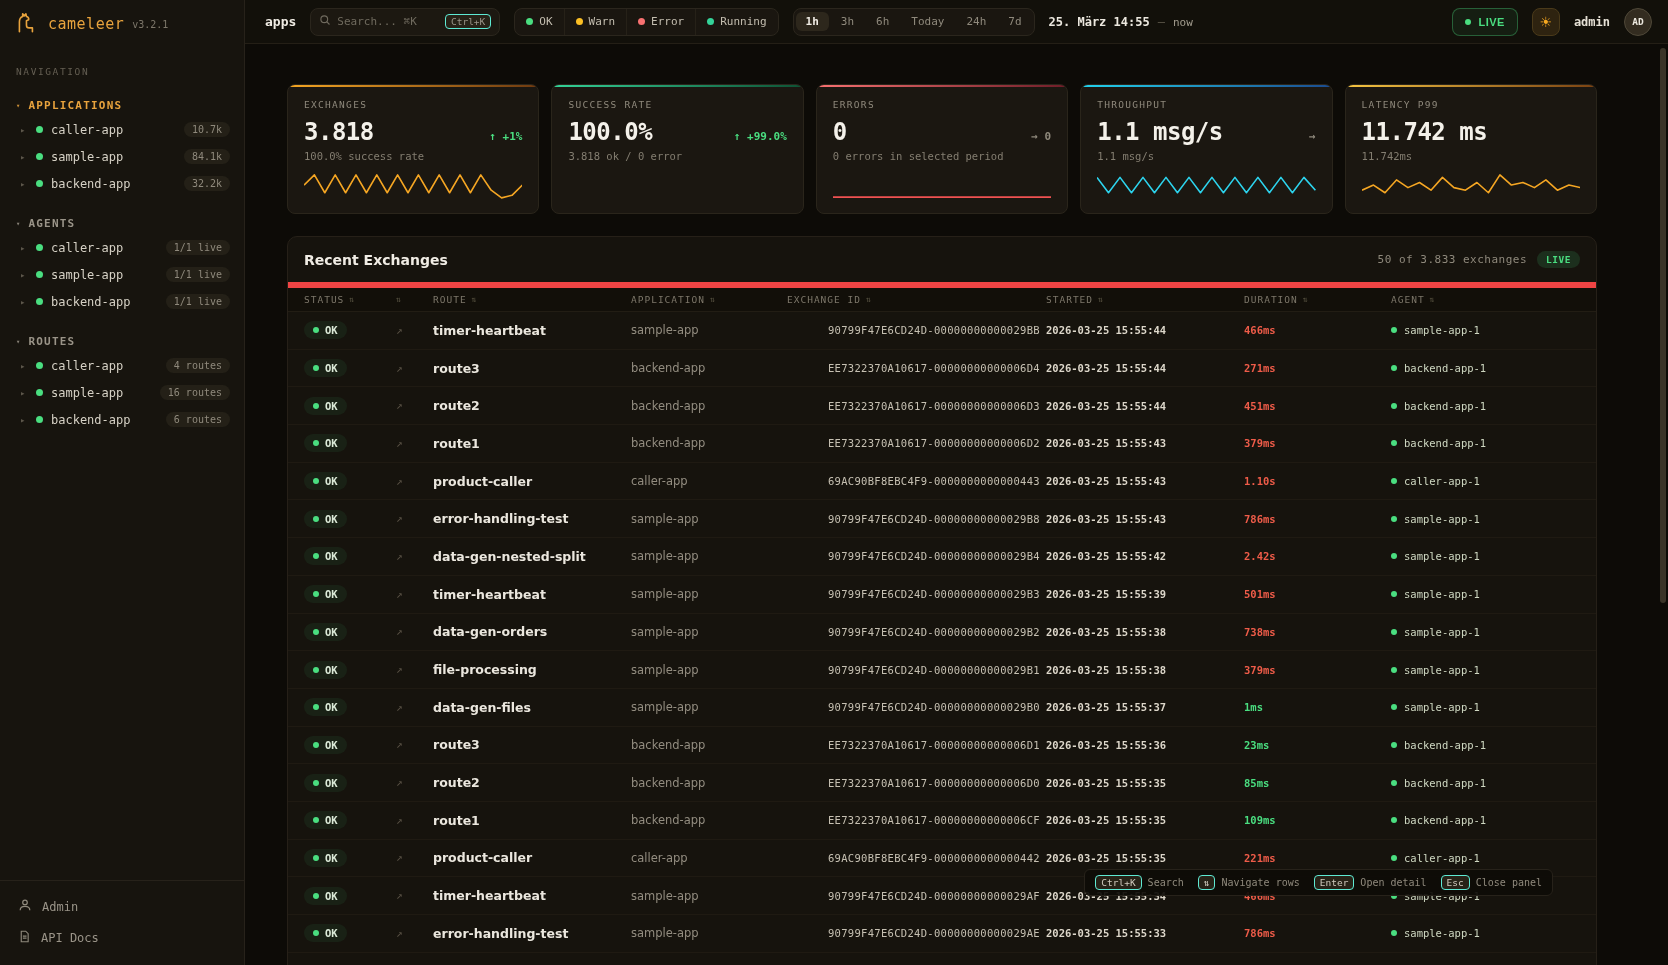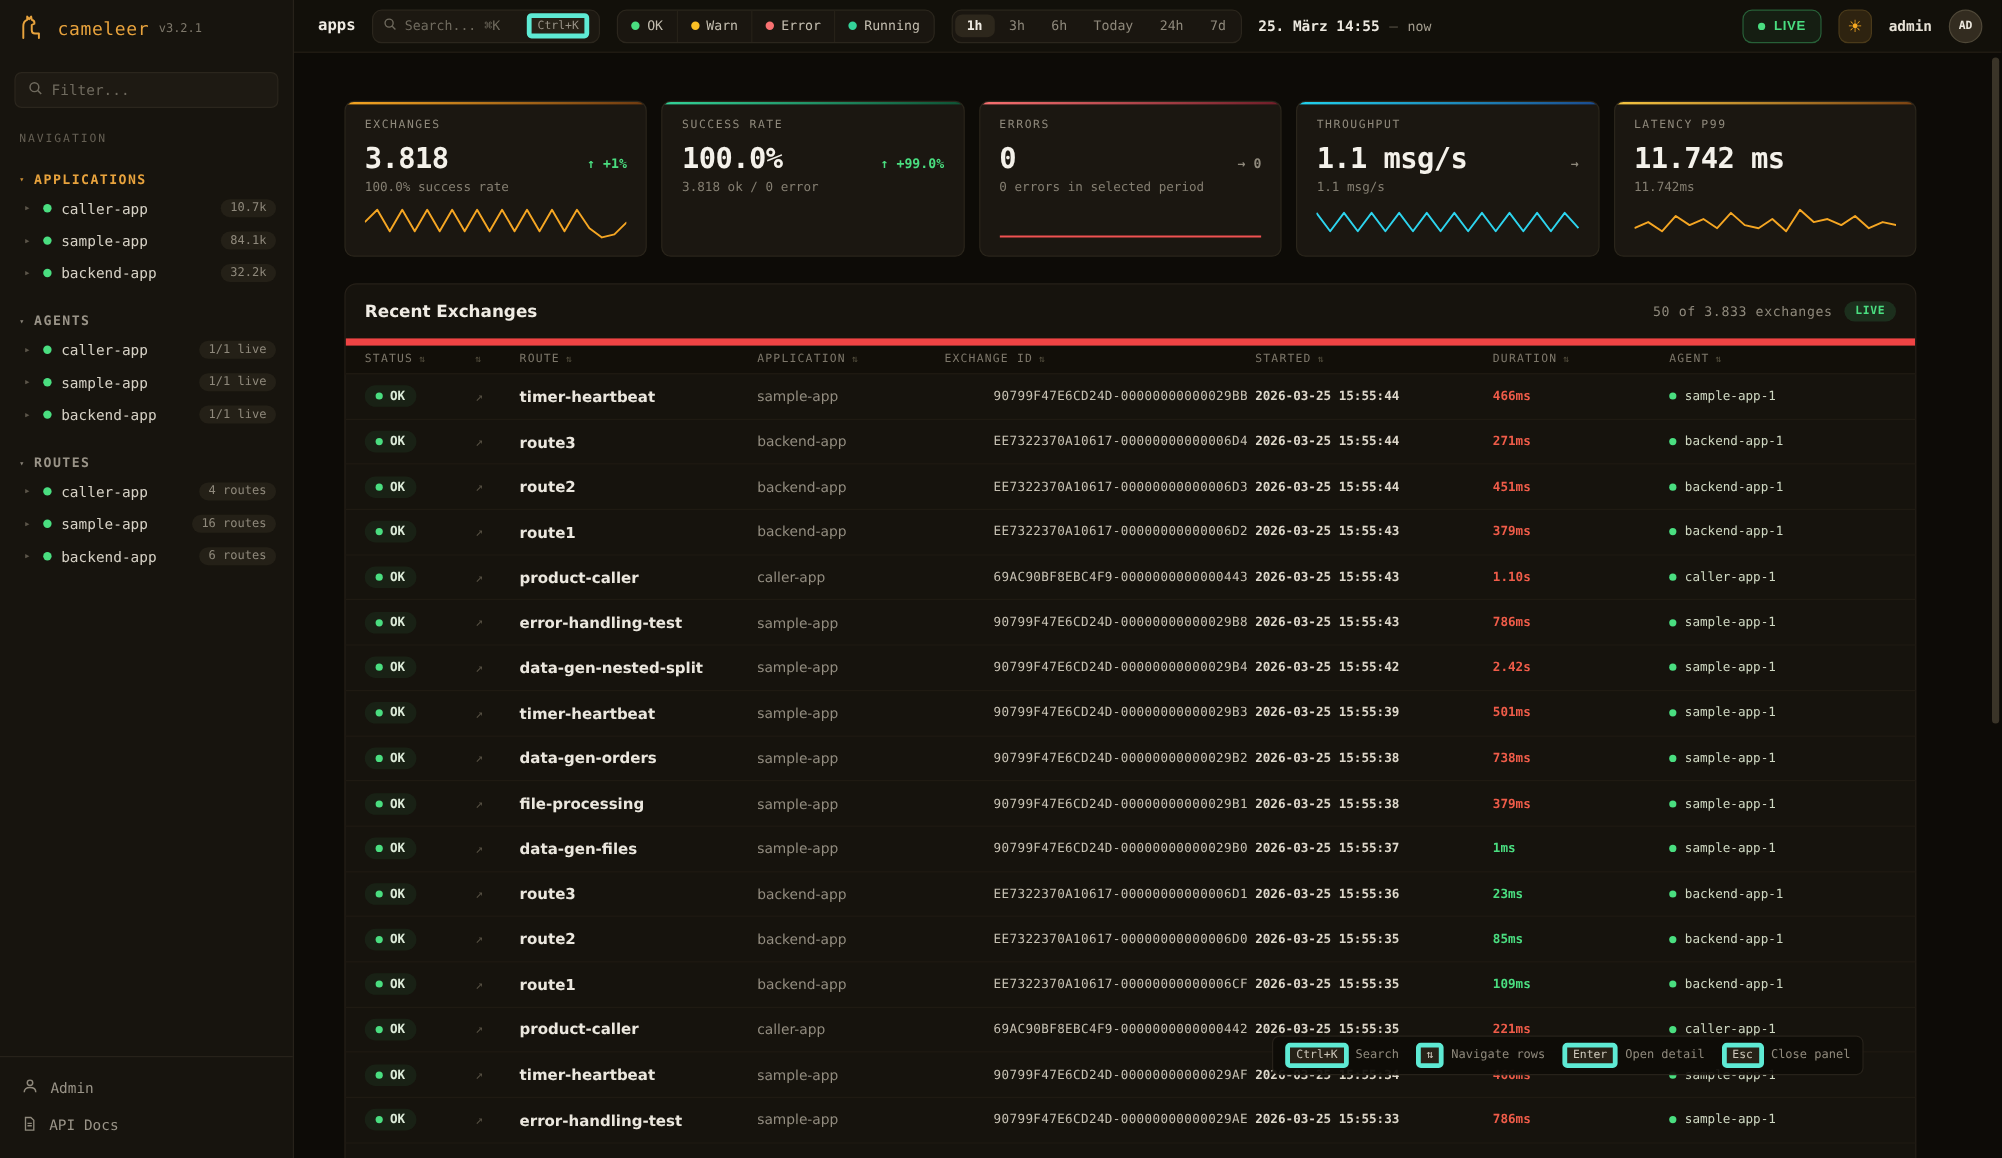--- a/index.html
+++ b/index.html
@@ -29,21 +29,21 @@
   .sidebar-footer { margin-top:auto; border-top:1px solid #27221a; padding:10px 0 12px; }
   .foot-item { display:flex; align-items:center; gap:10px; height:31px; padding:0 18px; color:#9a9488; font-size:12px; cursor:pointer; }
 
   
   .main { flex:1; display:flex; flex-direction:column; min-width:0; }
   .topbar { height:44px; background:#12100a; border-bottom:1px solid #241f16; display:flex; align-items:center; padding:0 16px 0 20px; gap:14px; }
   .context { font-size:13px; font-weight:700; color:#f0ece4; }
   .search { width:190px; height:28px; background:#1c1811; border:1px solid #2b261d; border-radius:8px; display:flex; align-items:center; gap:6px; padding:0 8px; }
   .search input { flex:1; min-width:0; background:transparent; border:0; outline:0; color:#cfc9bc; font:inherit; font-size:11px; }
   .search input::placeholder { color:#6f6a5e; }
-  .kbd { background:#272217; border:4px solid #5eead4; border-radius:4px; padding:1px 5px; font-size:9.5px; color:#9a9488; white-space:nowrap; }
+  .kbd { background:#272217; border:1px solid #5eead4; border-radius:4px; padding:1px 5px; font-size:9.5px; color:#9a9488; white-space:nowrap; }
   .seg-group { display:flex; align-items:center; background:#1a1610; border:1px solid #2b261d; border-radius:8px; overflow:hidden; height:28px; }
   .seg { display:flex; align-items:center; gap:6px; padding:0 11px; height:100%; font-size:11px; color:#c4beb0; cursor:pointer; border-left:1px solid #262118; }
   .seg:first-child { border-left:none; }
   .time-group { display:flex; align-items:center; gap:2px; background:#1a1610; border:1px solid #2b261d; border-radius:8px; padding:2px; height:28px; }
   .time-btn { padding:3px 10px; border-radius:6px; font-size:11px; color:#8f897c; cursor:pointer; }
   .time-btn.active { background:#2d271c; color:#f0ece4; font-weight:700; }
   .date-group { display:flex; align-items:baseline; gap:8px; white-space:nowrap; }
   .date-main { font-size:12px; font-weight:700; color:#ece8df; }
   .date-sep { color:#5c564a; }
   .date-now { color:#a39d8f; font-size:11px; }
@@ -109,29 +109,20 @@
     <div class="brand">
       <span>
         <svg viewBox="0 0 24 24" width="26" height="26" fill="none" stroke="#e8a33d" stroke-width="1.5" stroke-linecap="round" stroke-linejoin="round">
           <path d="M5 20 L5 11 Q5 7 8 6 L8 3.5 L9.5 5.5 L11 3.5 L11.5 6 Q14 6.5 13.5 9 L11.5 10 L11.5 14 Q11.5 16.5 14 16.5 L17 16.5 L17 20"></path>
         </svg>
       </span>
       <span class="brand-name">cameleer</span>
       <span class="brand-ver">v3.2.1</span>
     </div>
 
-    <div class="filter-box">
-      <span>
-        <svg viewBox="0 0 16 16" width="13" height="13">
-            <circle cx="7" cy="7" r="4.5" fill="none" stroke="#6f6a5e" stroke-width="1.5"></circle>
-            <line x1="10.5" y1="10.5" x2="14" y2="14" stroke="#6f6a5e" stroke-width="1.5"></line>
-          </svg>
-      </span>
-      <input placeholder="Filter..." style="">
-    </div>
 
     <div class="nav-label">NAVIGATION</div>
     <div id="sidebar-sections">
         <div class="section">
           <div class="section-head accent">
             <span class="section-caret">▾</span>
             <span>APPLICATIONS</span>
           </div>
           <div class="item">
             <span class="item-caret">▸</span>

